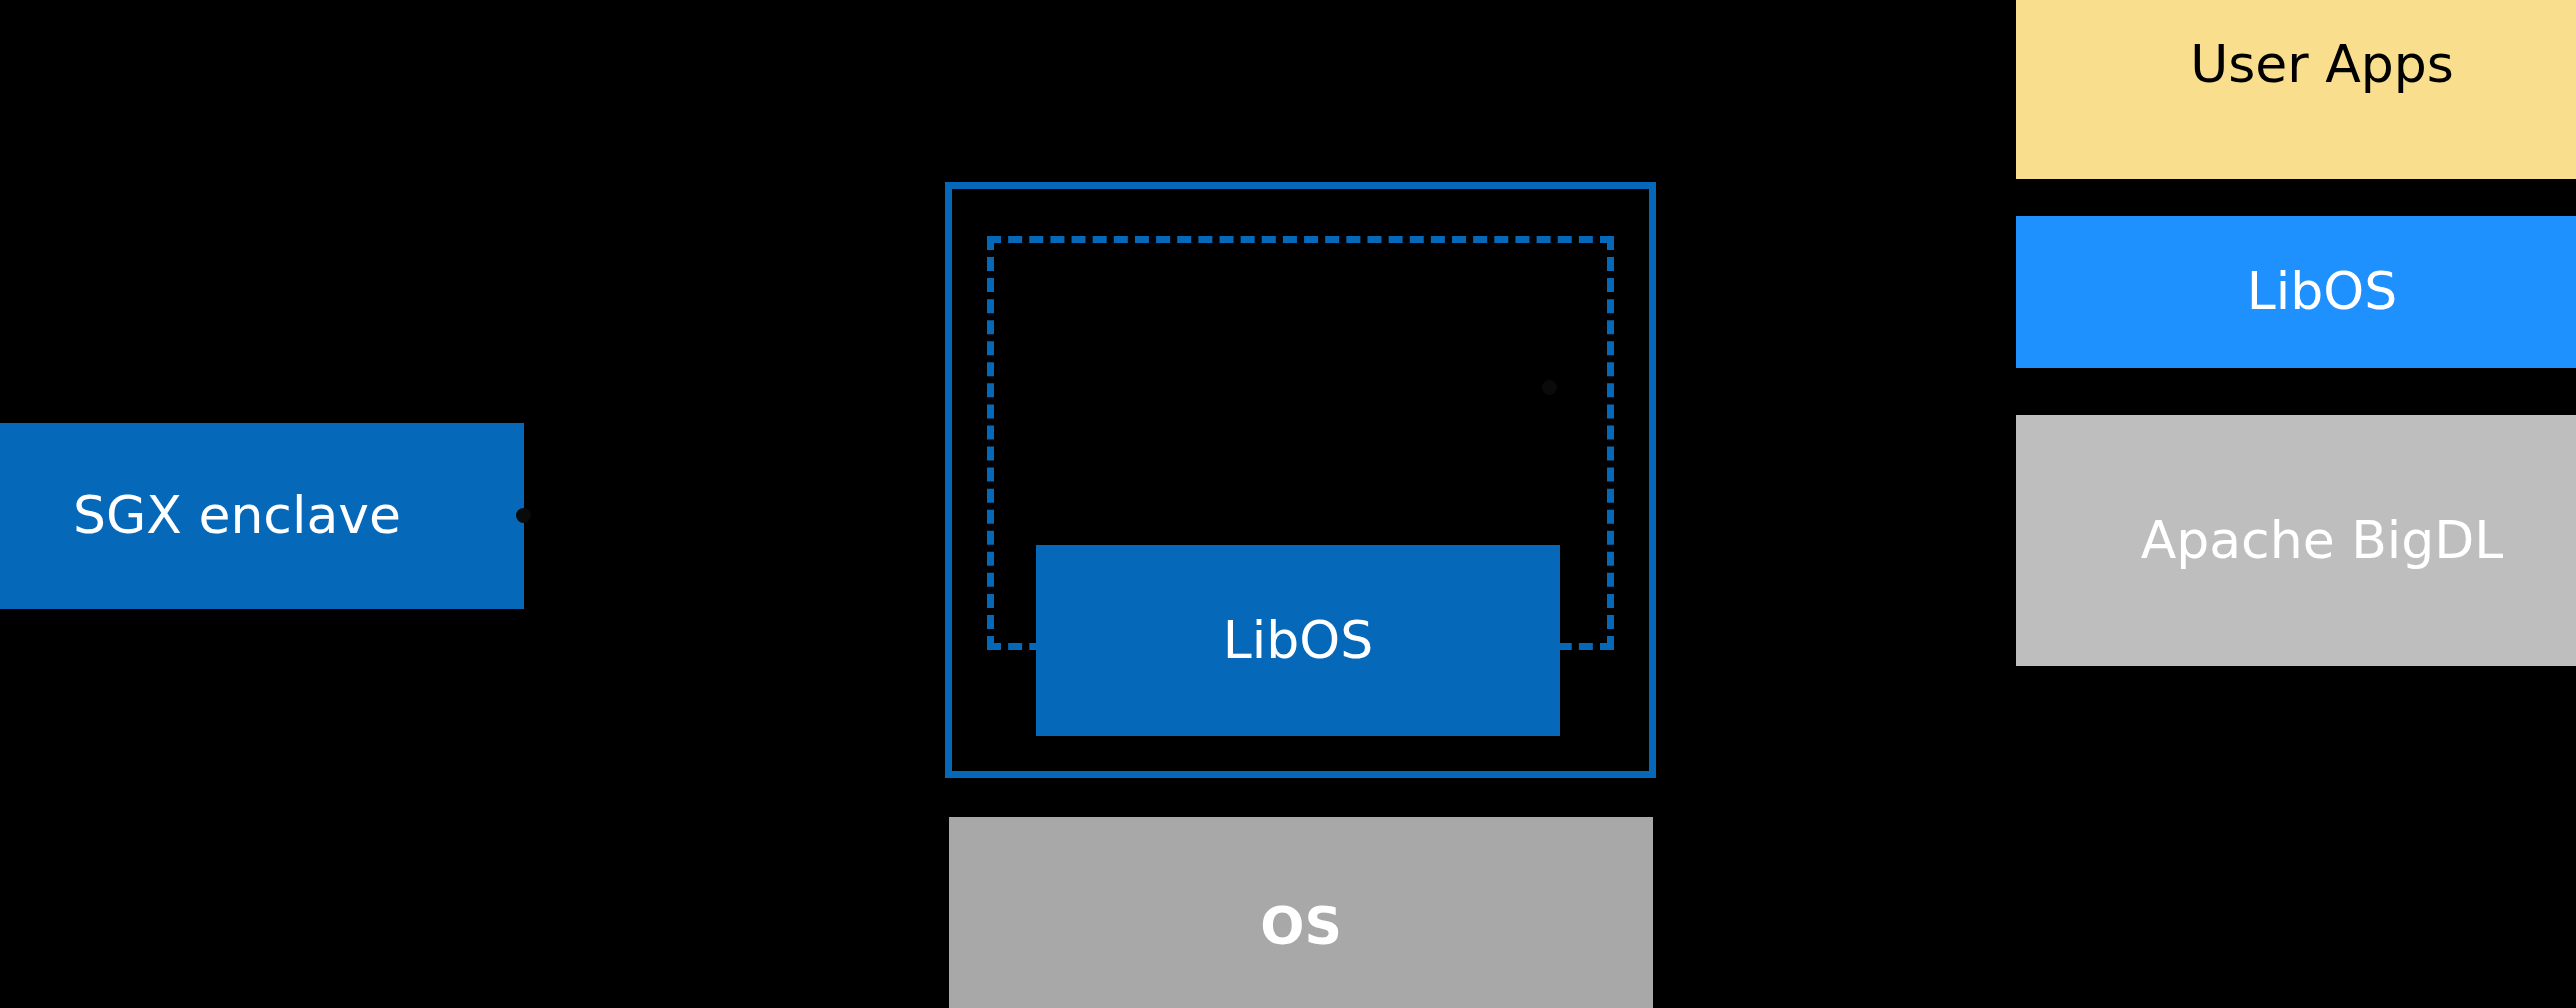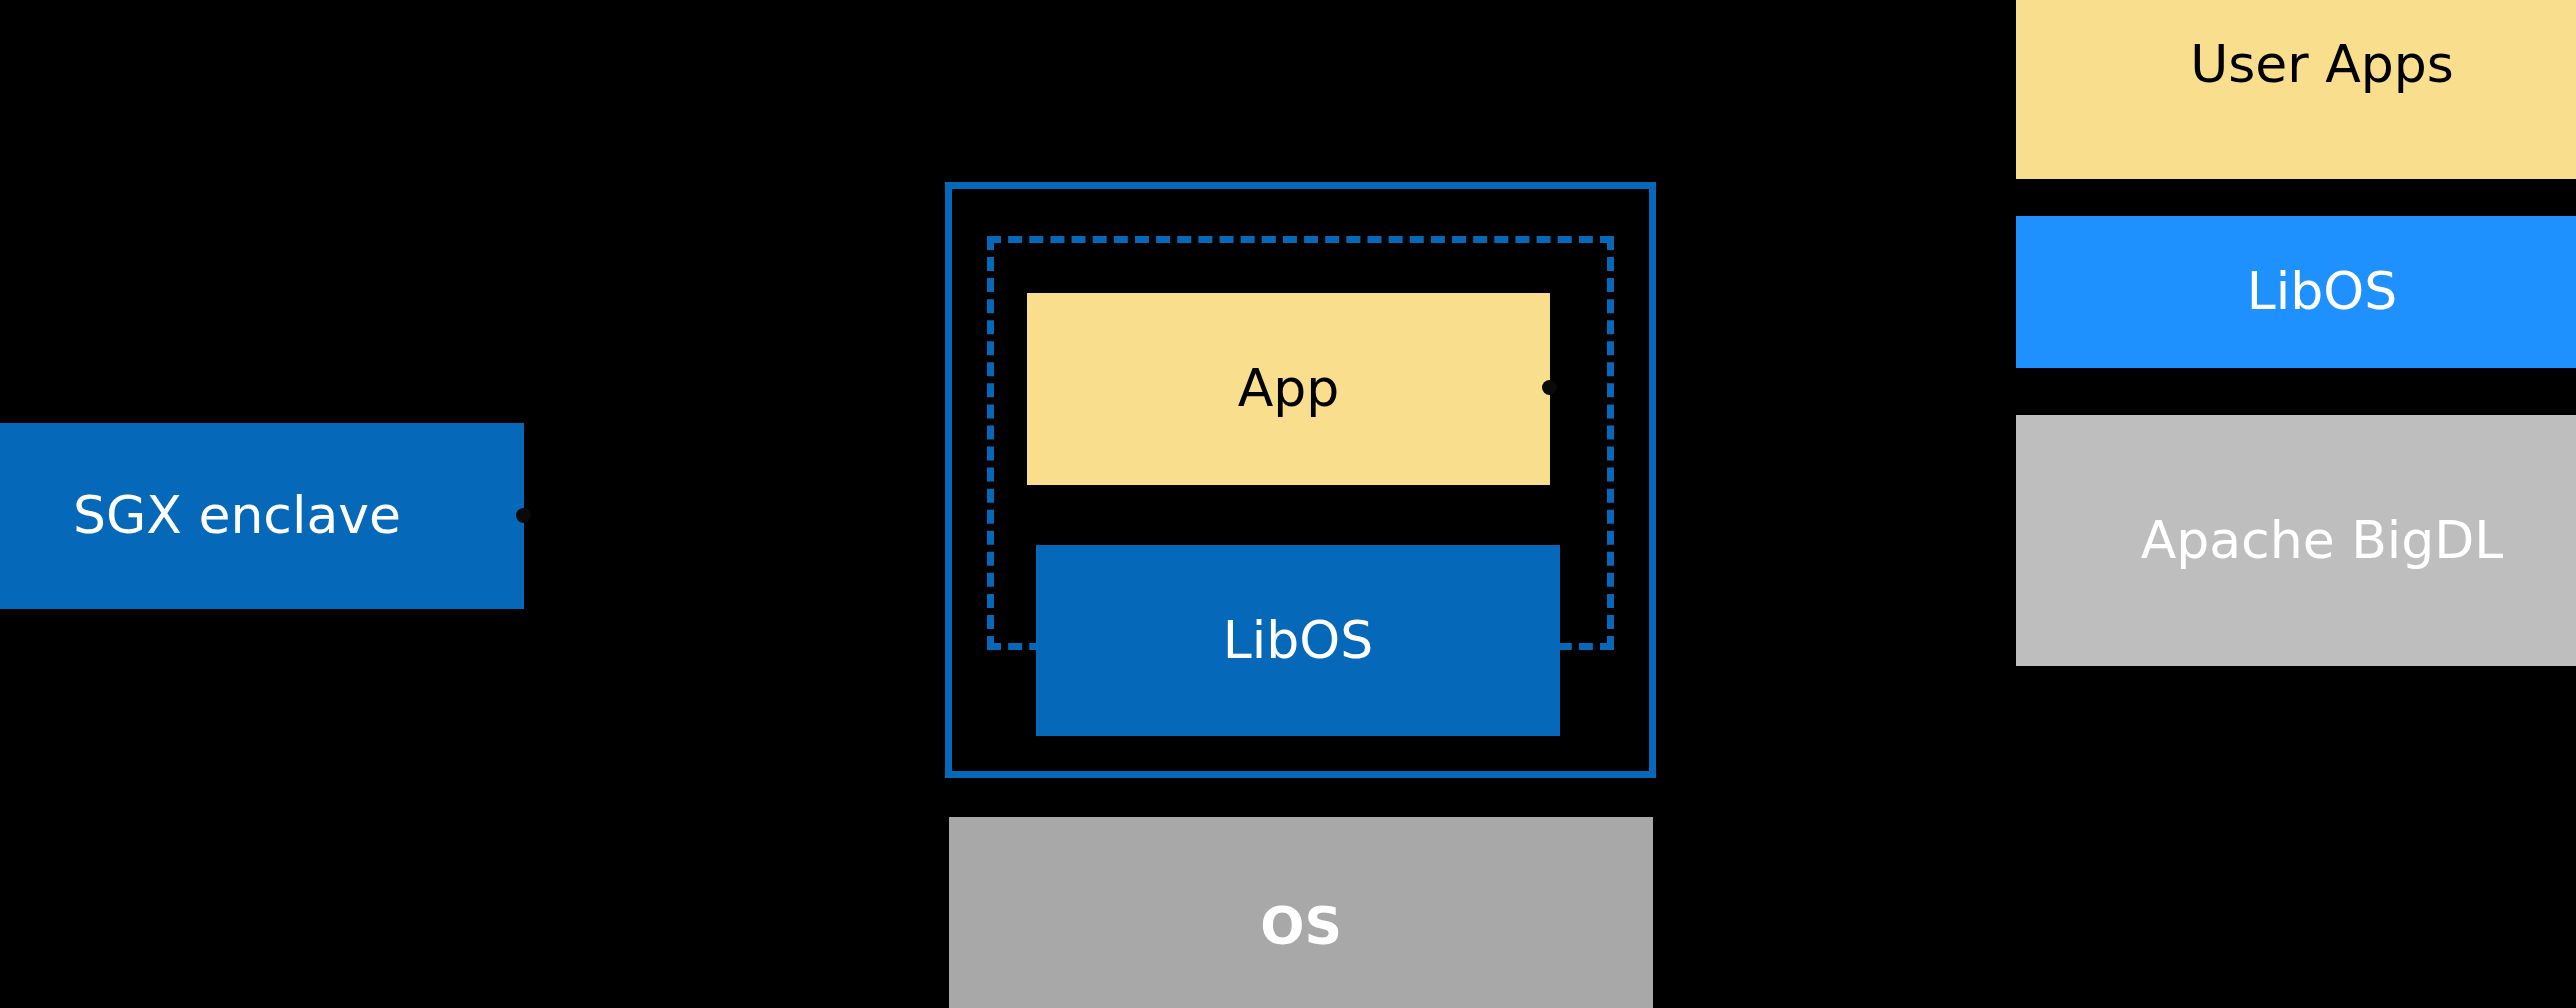--- a/index.html
+++ b/index.html
@@ -140,23 +140,20 @@
 
   <div class="box" id="sgx-enclave-box">
     <span>SGX enclave</span>
   </div>
   <div class="conn-dot" style="left:516px; top:508px;"></div>
 
   <div class="box" id="enclave-outer-box"></div>
 
   <div class="box" id="enclave-dashed-box"></div>
 
-  <div class="box" id="app-box">
-    <span>App</span>
-  </div>
   <div class="conn-dot" style="left:1542px; top:380px;"></div>
 
   <div class="box" id="libos-box">
     <span>LibOS</span>
   </div>
 
   <div class="box" id="os-box">
     <span>OS</span>
   </div>
 

